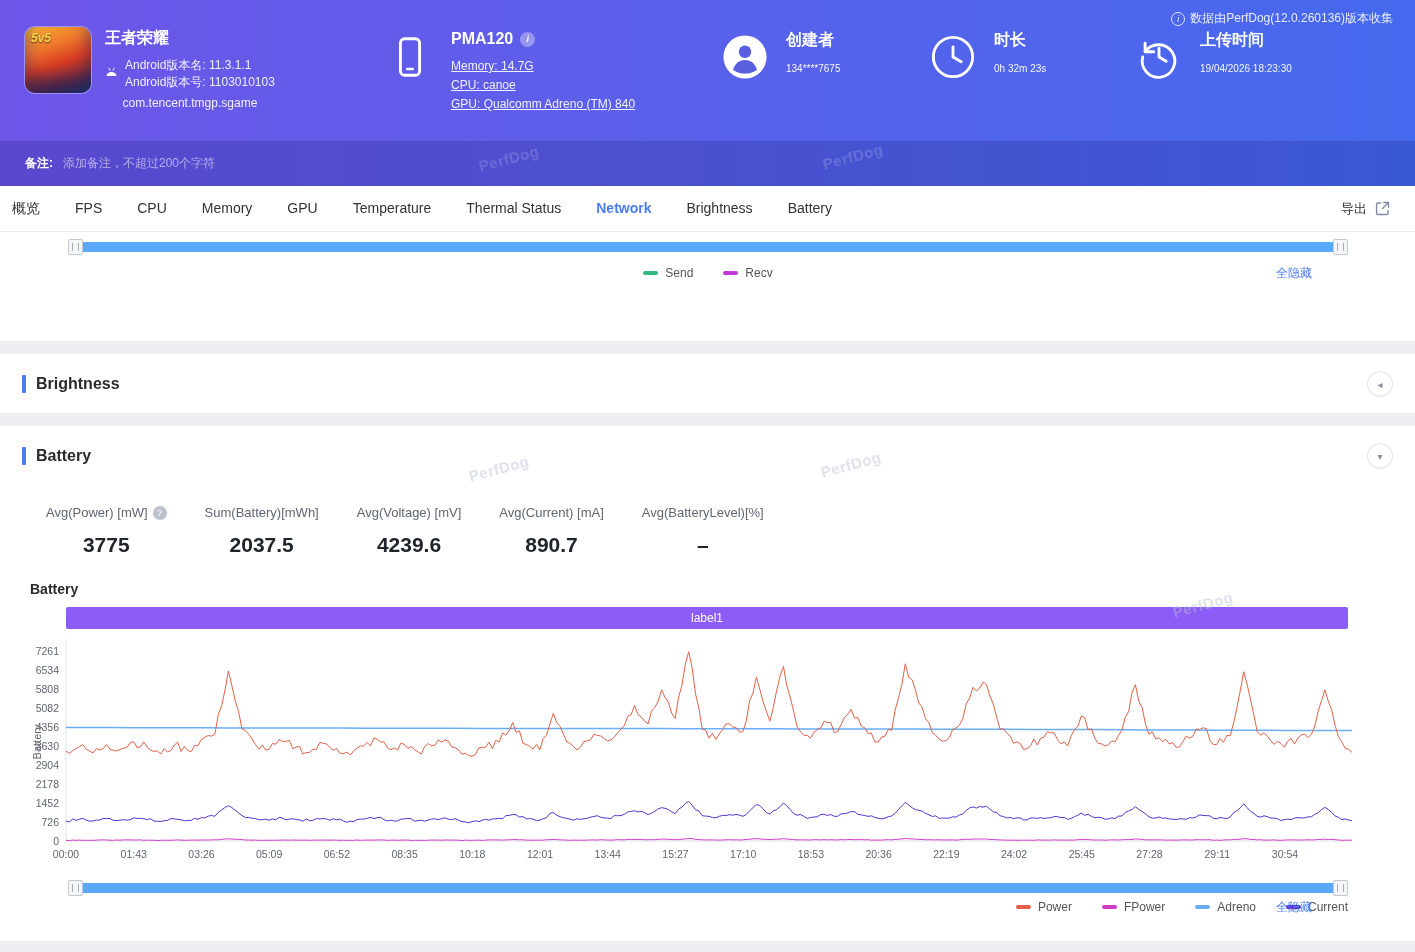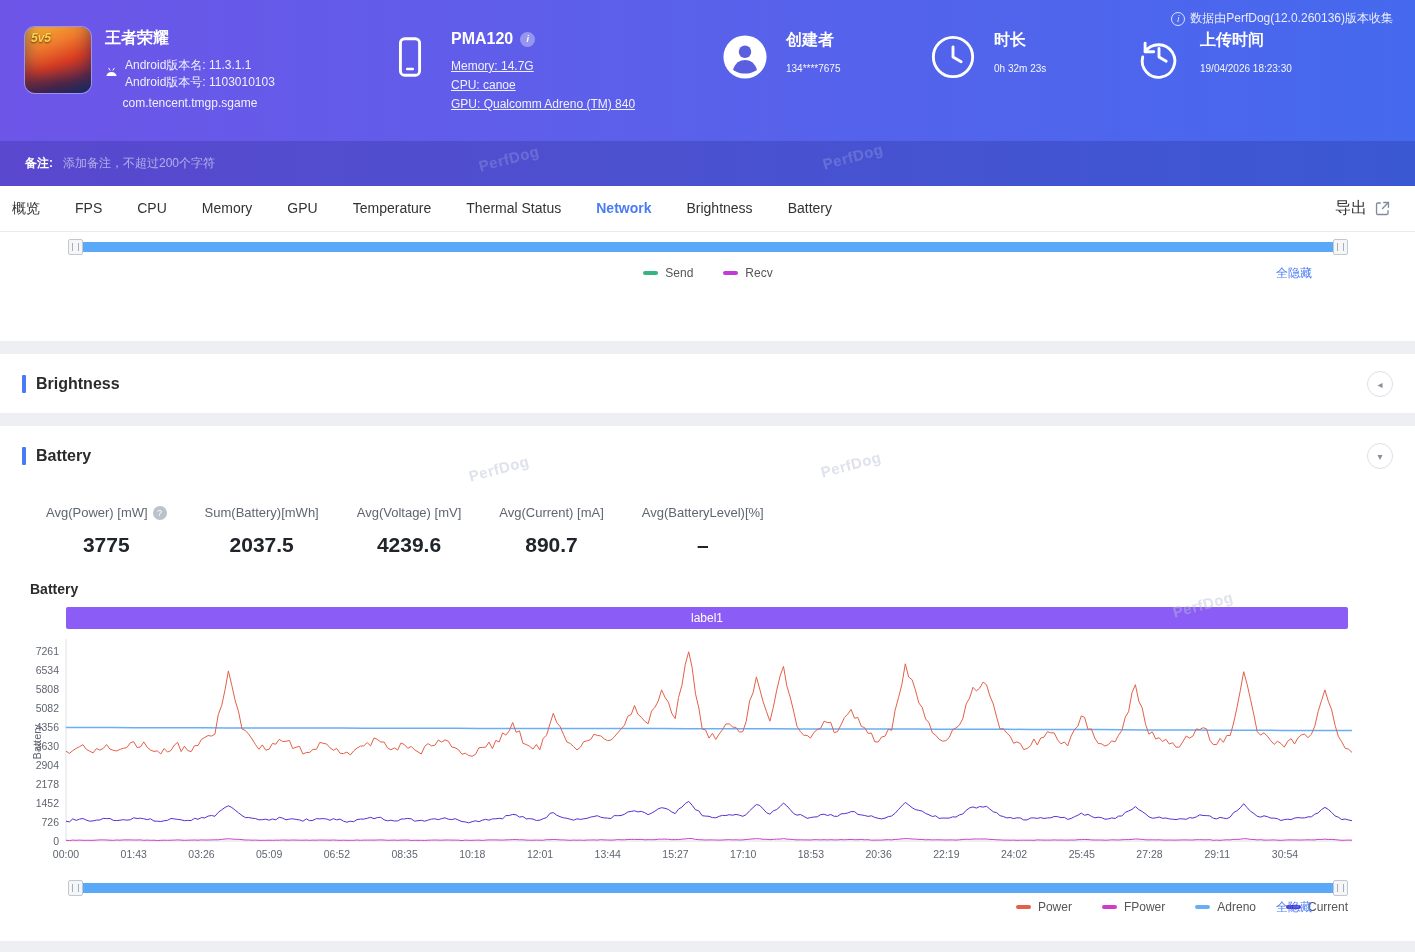--- a/index.html
+++ b/index.html
@@ -35,21 +35,21 @@
 
   .remark-bar { height:45px; background:rgba(23,28,112,.22); display:flex; align-items:center; padding:0 25px; font-size:12px; }
   .remark-label { font-weight:bold; margin-right:10px; }
   .remark-input { color:rgba(255,255,255,.55); cursor:text; flex:1; }
 
   
   .tab-bar { background:#fff; height:46px; display:flex; align-items:center; justify-content:space-between; border-bottom:1px solid #e9ebef; padding:0 24px 0 12px; }
   .tabs { display:flex; gap:35px; font-size:14px; color:#333; }
   .tab { cursor:pointer; white-space:nowrap; }
   .tab.active { color:#4a7cf5; font-weight:bold; }
-  .export { display:flex; align-items:center; gap:7px; font-size:16px; color:#333; cursor:pointer; }
+  .export { display:flex; align-items:center; gap:7px; font-size:13px; color:#333; cursor:pointer; }
 
   
   .network-card { background:#fff; padding:7px 0 58px; }
   .gap { height:13px; }
   .section-card { background:#fff; }
   .section-header { display:flex; align-items:center; justify-content:space-between; padding:17px 22px 16px; }
   .section-title { display:flex; align-items:center; gap:10px; font-size:16px; font-weight:bold; color:#2b2b2b; }
   .accent-bar { width:4px; height:18px; background:#4a7cf5; border-radius:1px; }
   .collapse-btn { width:26px; height:26px; border-radius:50%; border:1px solid #dcdfe6; background:#fff; color:#8a8f99;
     font-size:10px; display:flex; align-items:center; justify-content:center; cursor:pointer; font-family:"DejaVu Sans",sans-serif; }

